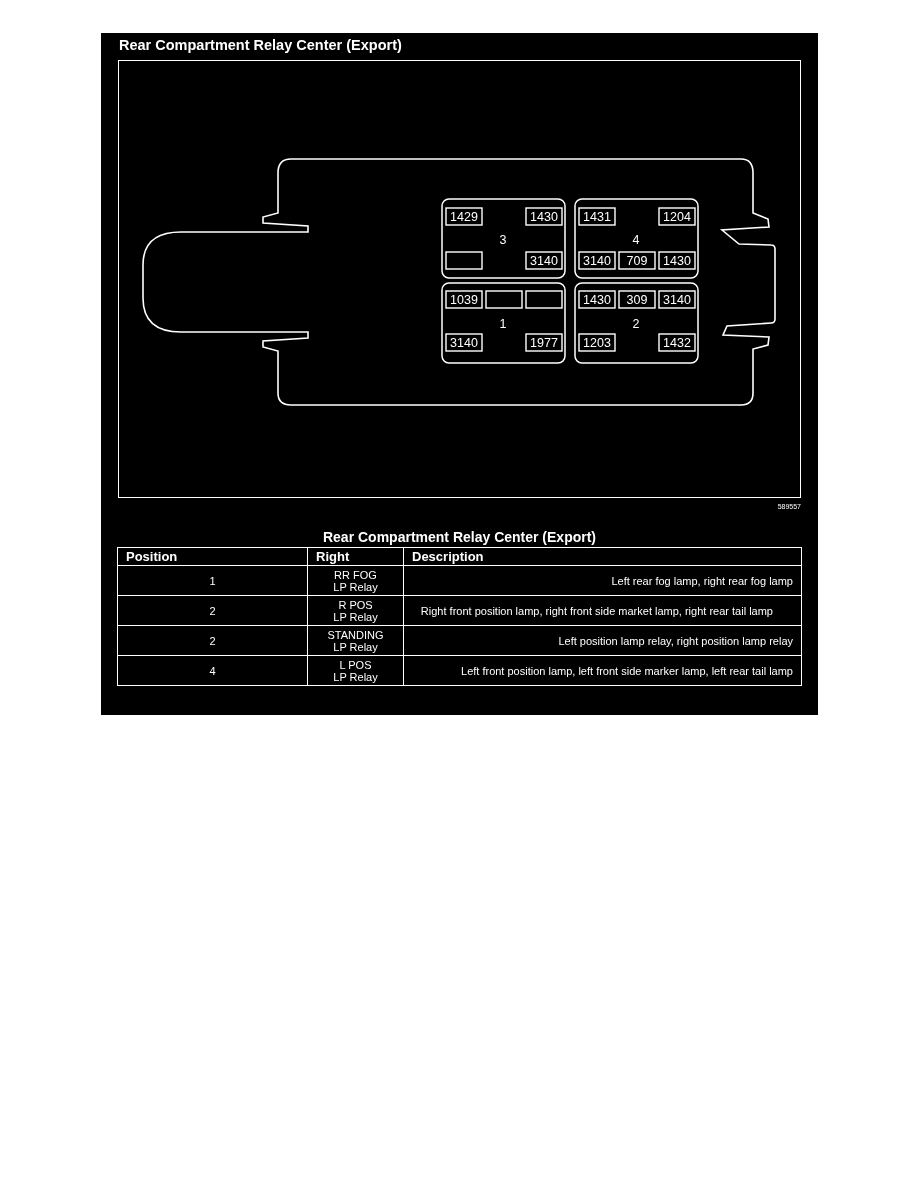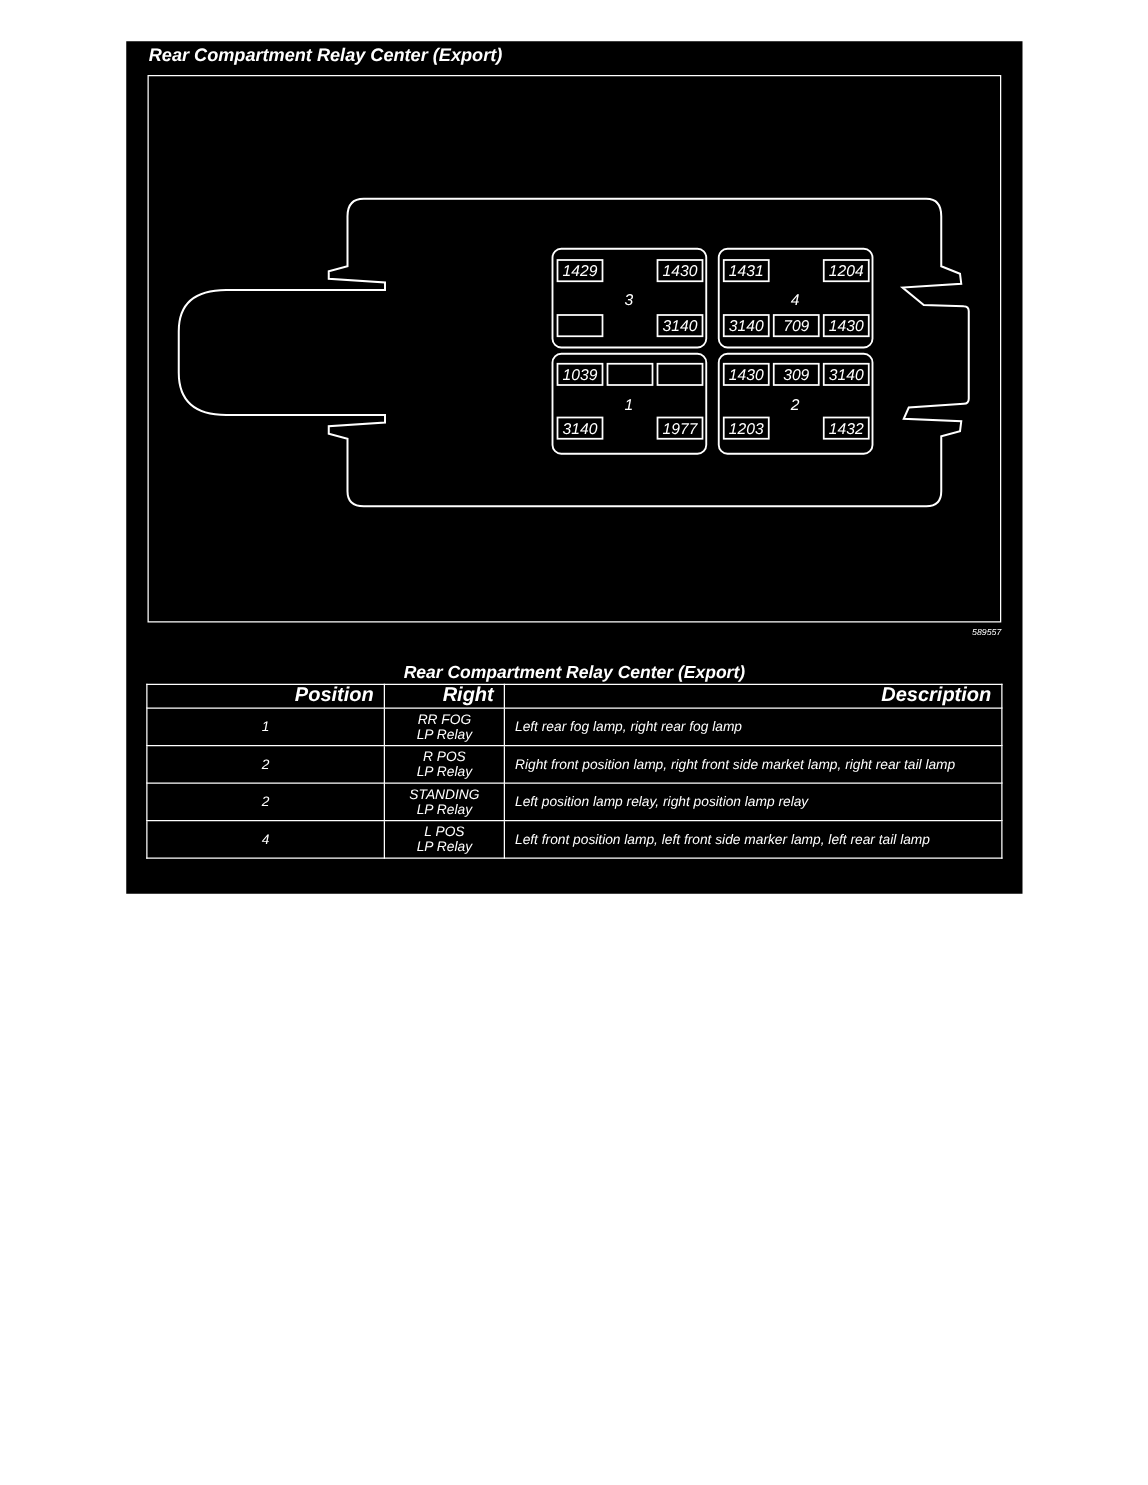--- a/index.html
+++ b/index.html
@@ -1,26 +1,26 @@
 <!DOCTYPE html>
 <html><head>
 <meta charset="utf-8">
 <style>
   html,body{margin:0;padding:0;background:#fff;}
   body{width:918px;height:1188px;position:relative;font-family:"Liberation Sans",sans-serif;}
-  #sheet{position:absolute;left:101px;top:33px;width:717px;height:682px;background:#000;color:#fff;font-style:italic;}
+  #sheet{position:absolute;left:101px;top:33px;width:717px;height:682px;background:#000;color:#fff;}
   #title{position:absolute;left:18px;top:4px;font-size:14.5px;font-weight:bold;color:#fff;}
   #frame{position:absolute;left:17px;top:27px;width:683px;height:438px;border:1.5px solid #fff;box-sizing:border-box;}
   #diagram{position:absolute;left:0;top:0;}
   #figid{position:absolute;right:17px;top:470px;font-size:7px;color:#fff;}
   #tabletitle{position:absolute;left:0;width:100%;top:496px;text-align:center;font-size:14px;font-weight:bold;color:#fff;}
   table{position:absolute;left:16px;top:514px;width:685px;border-collapse:collapse;color:#fff;font-size:11px;}
   th,td{border:1.5px solid #fff;padding:0 8px;}
-  th{height:17px;font-weight:bold;text-align:right;font-size:16px;}
-  td{height:29px;line-height:12px;}
+  th{height:17px;font-weight:bold;text-align:left;font-size:13px;}
+  td{height:29px;line-height:12px;text-align:right;}
   td.c{text-align:center;}
   .col1{width:173px;}.col2{width:79px;}
 </style>
 </head>
 <body>
 
 <div id="sheet">
   <div id="title">Rear Compartment Relay Center (Export)</div>
   <div id="frame"></div>
 

